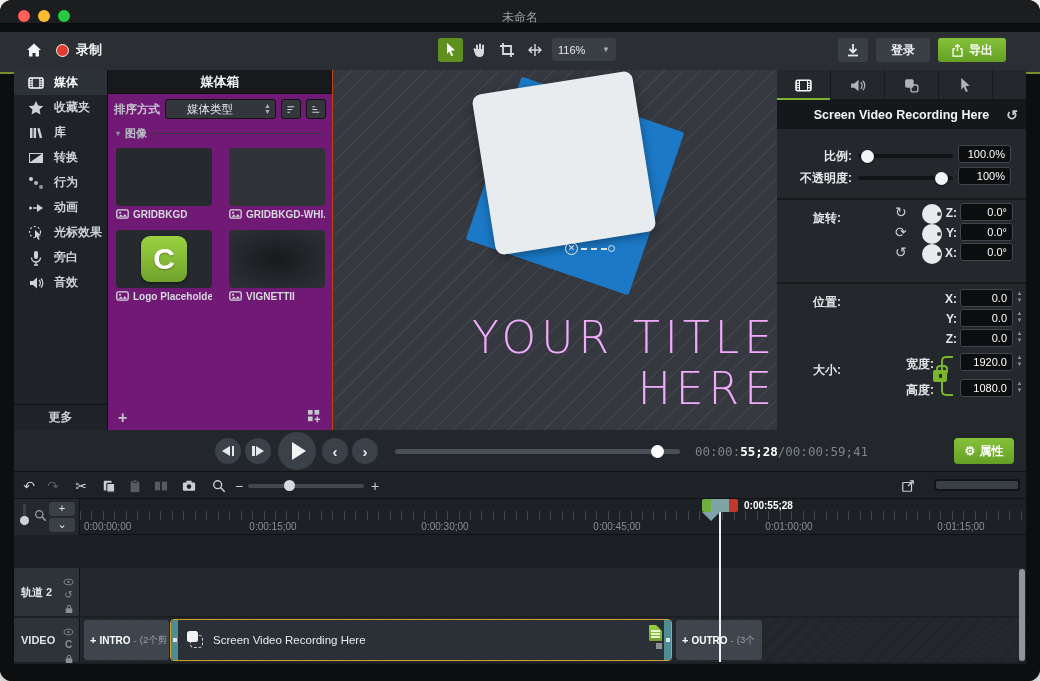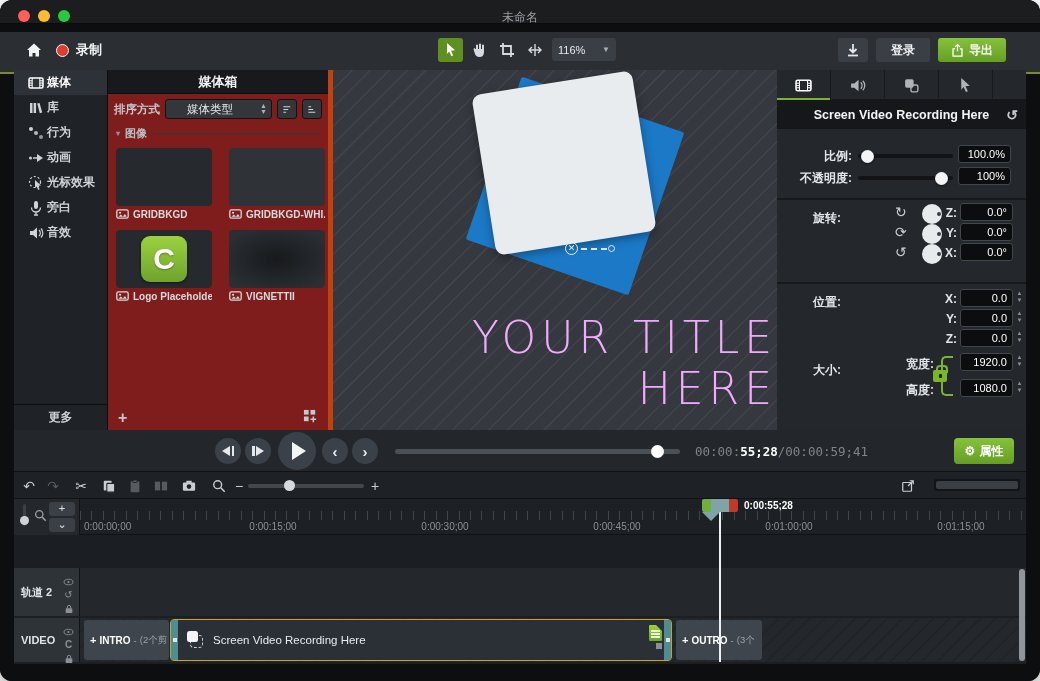--- a/index.html
+++ b/index.html
@@ -29,28 +29,28 @@
   .zoom-select .zcaret { margin-left:auto; font-size:8px; color:#aab0b6; }
   .dl-btn { left:838px; width:30px; height:24px; background:#3a3f45; color:#e6e9eb; }
   .login-btn { left:876px; width:54px; height:24px; background:#3a3f45; color:#eef0f2; font-size:12px; font-weight:bold; }
   .export-btn { left:938px; width:68px; height:24px; background:linear-gradient(#85c23a,#649f24); color:#fff; font-size:12px; font-weight:bold; gap:5px; }
   .export-btn svg { width:13px; height:13px; }
 
   
   .main { position:absolute; left:14px; top:70px; width:1012px; height:360px; }
 
   .sidebar { position:absolute; left:0; top:0; width:94px; height:100%; background:#1f2327; border-right:1px solid #0c0e10; display:flex; flex-direction:column; }
-  .sb-item { height:25px; display:flex; align-items:center; gap:3px; padding-left:14px; color:#cfd3d7; cursor:pointer; }
+  .sb-item { height:25px; display:flex; align-items:center; gap:10px; padding-left:14px; color:#cfd3d7; cursor:pointer; }
   .sb-item.active { background:#2d3238; color:#fff; }
   .sb-icon { width:16px; height:16px; display:inline-flex; }
   .sb-icon svg { width:16px; height:16px; }
   .sb-label { font-size:12px; font-weight:bold; white-space:nowrap; }
   .sb-more { margin-top:auto; height:26px; border-top:1px solid #0c0e10; display:flex; align-items:center; justify-content:center; color:#cfd3d7; font-size:12px; font-weight:bold; cursor:pointer; }
 
-  .mediabin { position:absolute; left:94px; top:0; width:225px; height:100%; background:#7f1d1d; border-right:5px solid #c2410c; }
+  .mediabin { position:absolute; left:94px; top:0; width:225px; height:100%; background:#701a75; border-right:1px solid #c2410c; }
   .mb-title { height:24px; background:#17191c; border-bottom:1px solid #0c0e10; display:flex; align-items:center; justify-content:center; color:#f0f2f4; font-size:13px; font-weight:bold; }
   .mb-sort { height:30px; display:flex; align-items:center; gap:5px; padding:0 6px; }
   .mb-sort-label { color:#c3c8cd; font-size:11.5px; font-weight:bold; }
   .mb-select { flex:1; height:20px; background:#33373c; border:1px solid #101214; border-radius:3px; color:#e4e7ea; font-size:11.5px; display:flex; align-items:center; padding-left:21px; cursor:pointer; }
   .mb-select .updown { margin-left:auto; margin-right:4px; font-size:7px; line-height:.8; color:#aab0b6; display:flex; flex-direction:column; }
   .mb-viewbtn { width:20px; height:20px; background:#33373c; border:1px solid #101214; border-radius:3px; color:#cfd3d7; }
   .mb-viewbtn svg{ width:13px; height:11px; }
   .mb-section { height:18px; display:flex; align-items:center; gap:5px; padding:0 8px; color:#b9bfc5; font-size:11px; font-weight:bold; }
   .mb-section .rule { flex:1; height:1px; background:#34383d; }
   .mb-caret{ font-size:8px; color:#8a9096; }
@@ -258,24 +258,41 @@
             <svg viewBox="0 0 16 16" fill="none" xmlns="http://www.w3.org/2000/svg">
               <rect x="1" y="3" width="14" height="10" rx="1.5" stroke="currentColor" stroke-width="1.5"></rect>
               <path d="M4.2 3v10M11.8 3v10M1 5.8h3.2M1 8h3.2M1 10.2h3.2M11.8 5.8H15M11.8 8H15M11.8 10.2H15" stroke="currentColor" stroke-width="1"></path>
             </svg>
           </span>
           <span class="sb-label">媒体</span>
         </div>
         <div class="sb-item">
           <span class="sb-icon">
             <svg viewBox="0 0 16 16" fill="none" xmlns="http://www.w3.org/2000/svg">
+              <path d="M8 1l2.2 4.6 5 .6-3.7 3.4 1 4.9L8 12l-4.5 2.5 1-4.9L.8 6.2l5-.6z" fill="currentColor"></path>
+            </svg>
+          </span>
+          <span class="sb-label">收藏夹</span>
+        </div>
+        <div class="sb-item">
+          <span class="sb-icon">
+            <svg viewBox="0 0 16 16" fill="none" xmlns="http://www.w3.org/2000/svg">
               <path d="M2 3h2.5v10H2zM5.6 3h2.5v10H5.6zM9.2 3.5l2.4-.6 2.6 9.6-2.4.7z" fill="currentColor"></path>
             </svg>
           </span>
           <span class="sb-label">库</span>
+        </div>
+        <div class="sb-item">
+          <span class="sb-icon">
+            <svg viewBox="0 0 16 16" fill="none" xmlns="http://www.w3.org/2000/svg">
+              <rect x="1.5" y="3.5" width="13" height="9" stroke="currentColor"></rect>
+              <path d="M1.5 12.5l13-9v9z" fill="currentColor"></path>
+            </svg>
+          </span>
+          <span class="sb-label">转换</span>
         </div>
         <div class="sb-item">
           <span class="sb-icon">
             <svg viewBox="0 0 16 16" fill="none" xmlns="http://www.w3.org/2000/svg">
               <circle cx="3" cy="4" r="2" fill="currentColor"></circle>
               <circle cx="8" cy="8" r="2" fill="currentColor" opacity=".85"></circle>
               <circle cx="13" cy="12" r="2" fill="currentColor" opacity=".65"></circle>
             </svg>
           </span>
           <span class="sb-label">行为</span>

